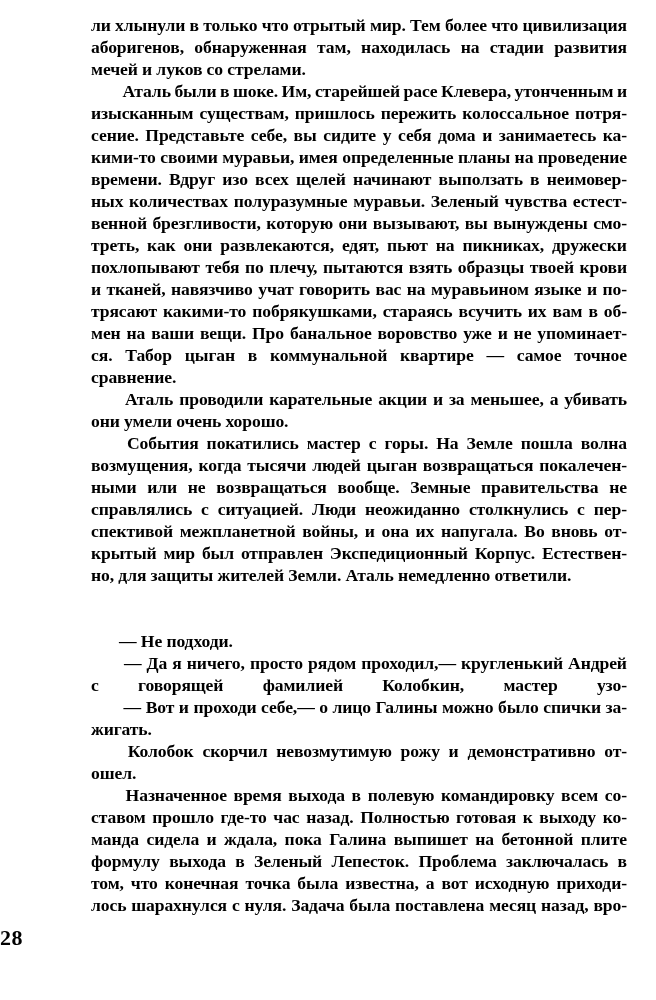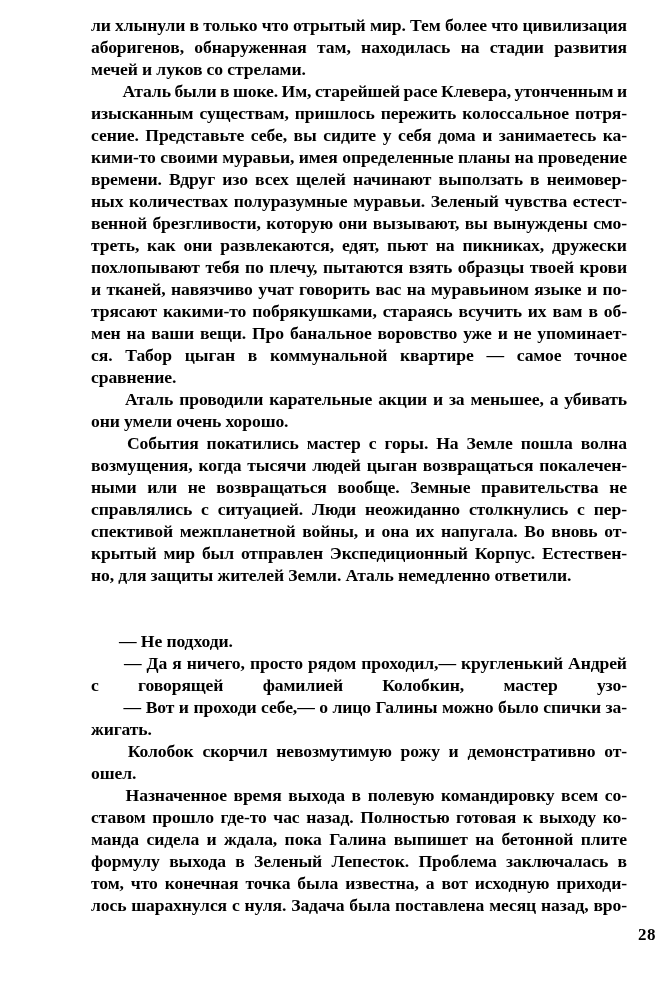--- a/index.html
+++ b/index.html
@@ -66,22 +66,22 @@
   
   .blank-line {
     display: block;
     height: 22px;
   }
   .folio {
     position: absolute;
     left: 0;
     right: 0;
     top: 925px;
-    text-align: right;
-    font-size: 17px;
+    text-align: left;
+    font-size: 22px;
     font-weight: bold;
     font-family: "Liberation Serif", "DejaVu Serif", serif;
     letter-spacing: 0.5px;
     color: #000000;
   }
 </style>
 </head>
 <body>
 
 <div class="page">

